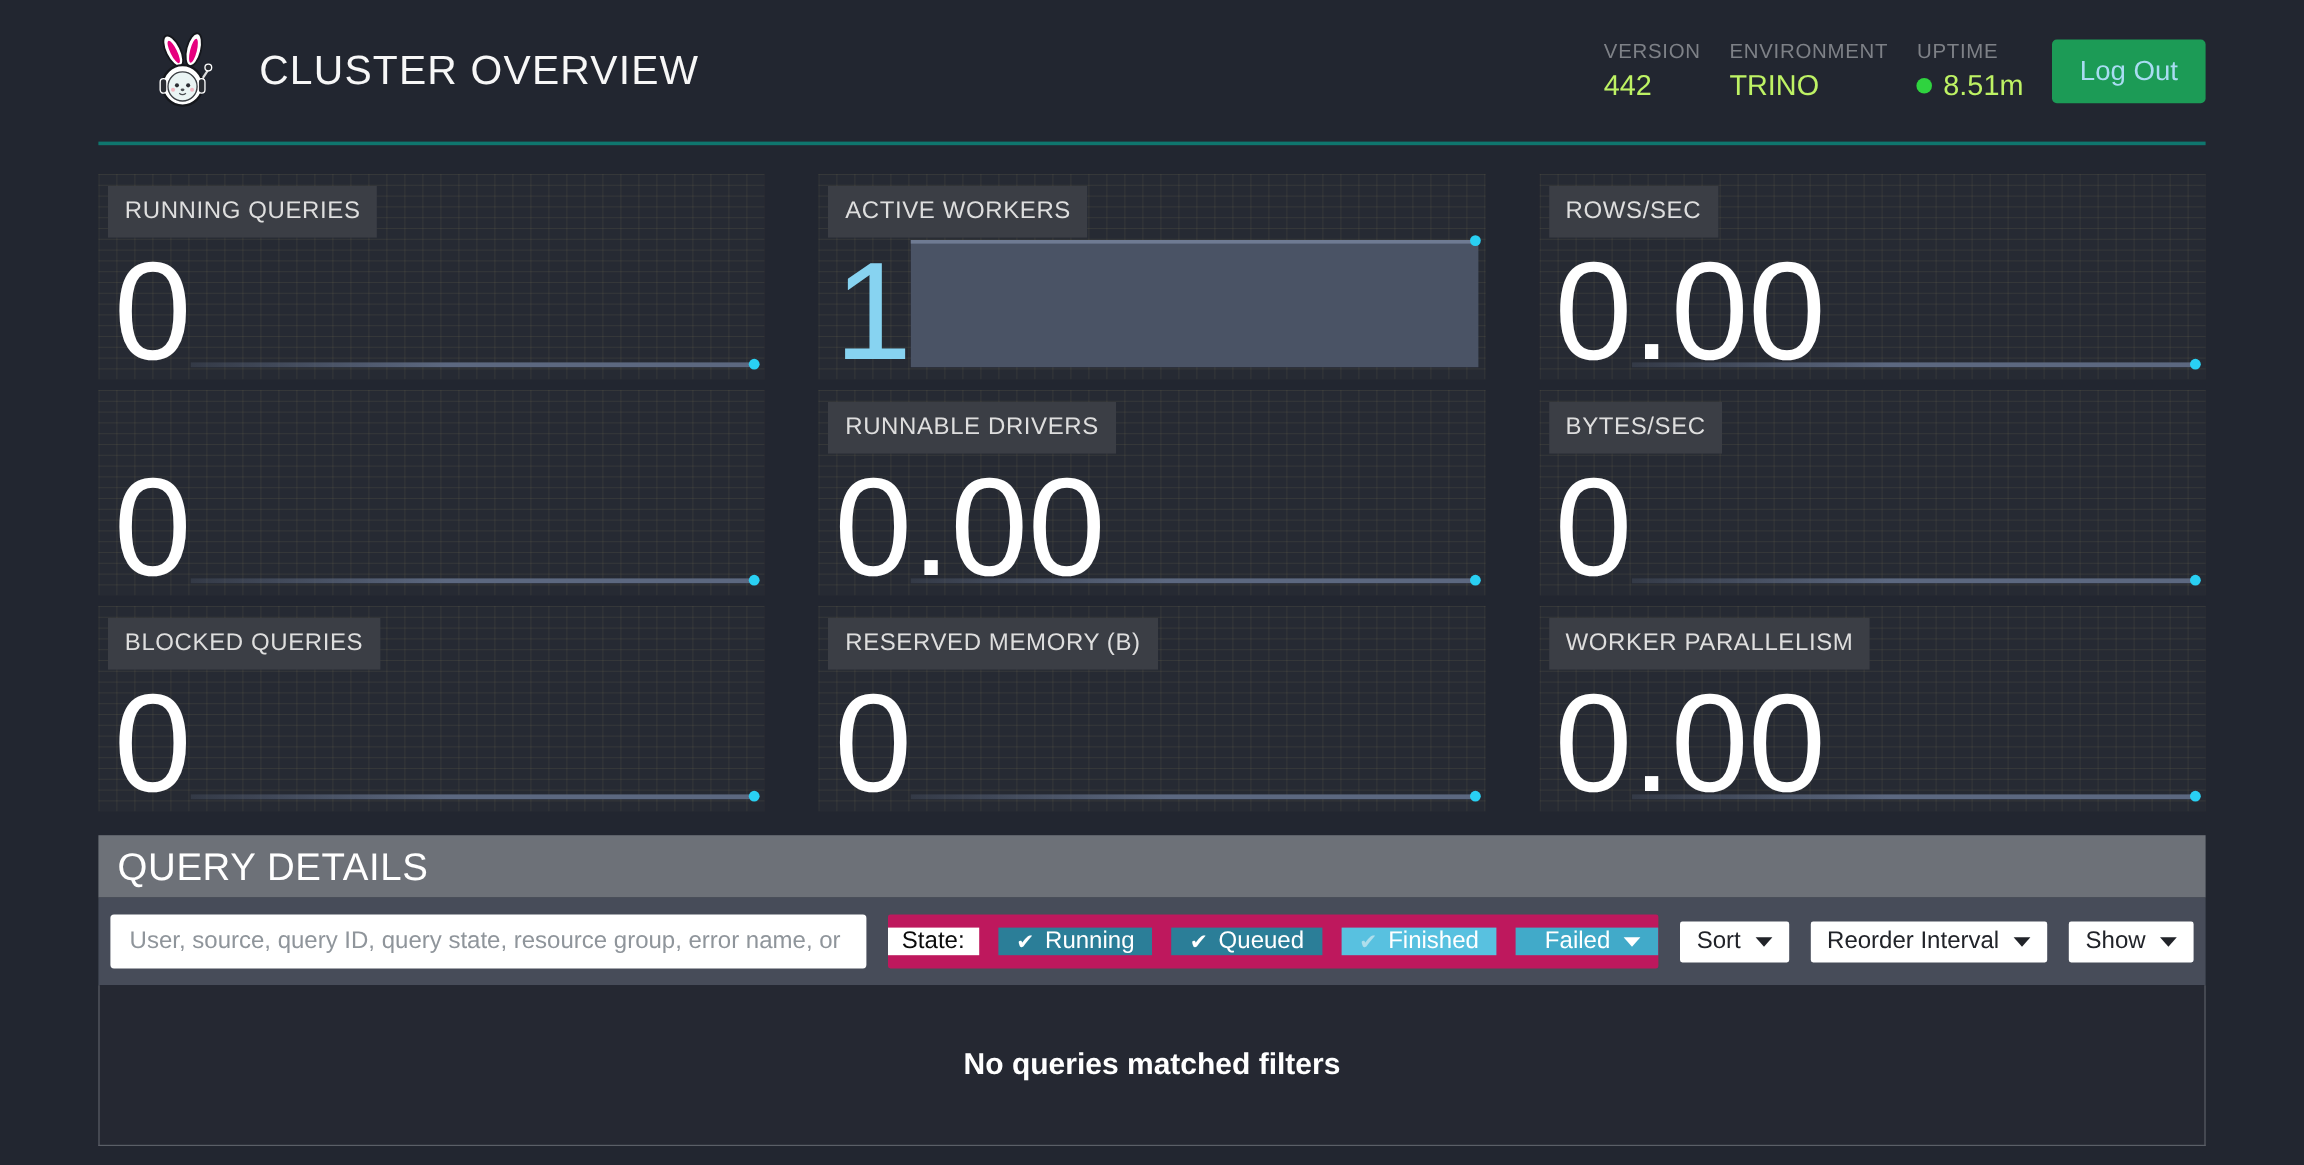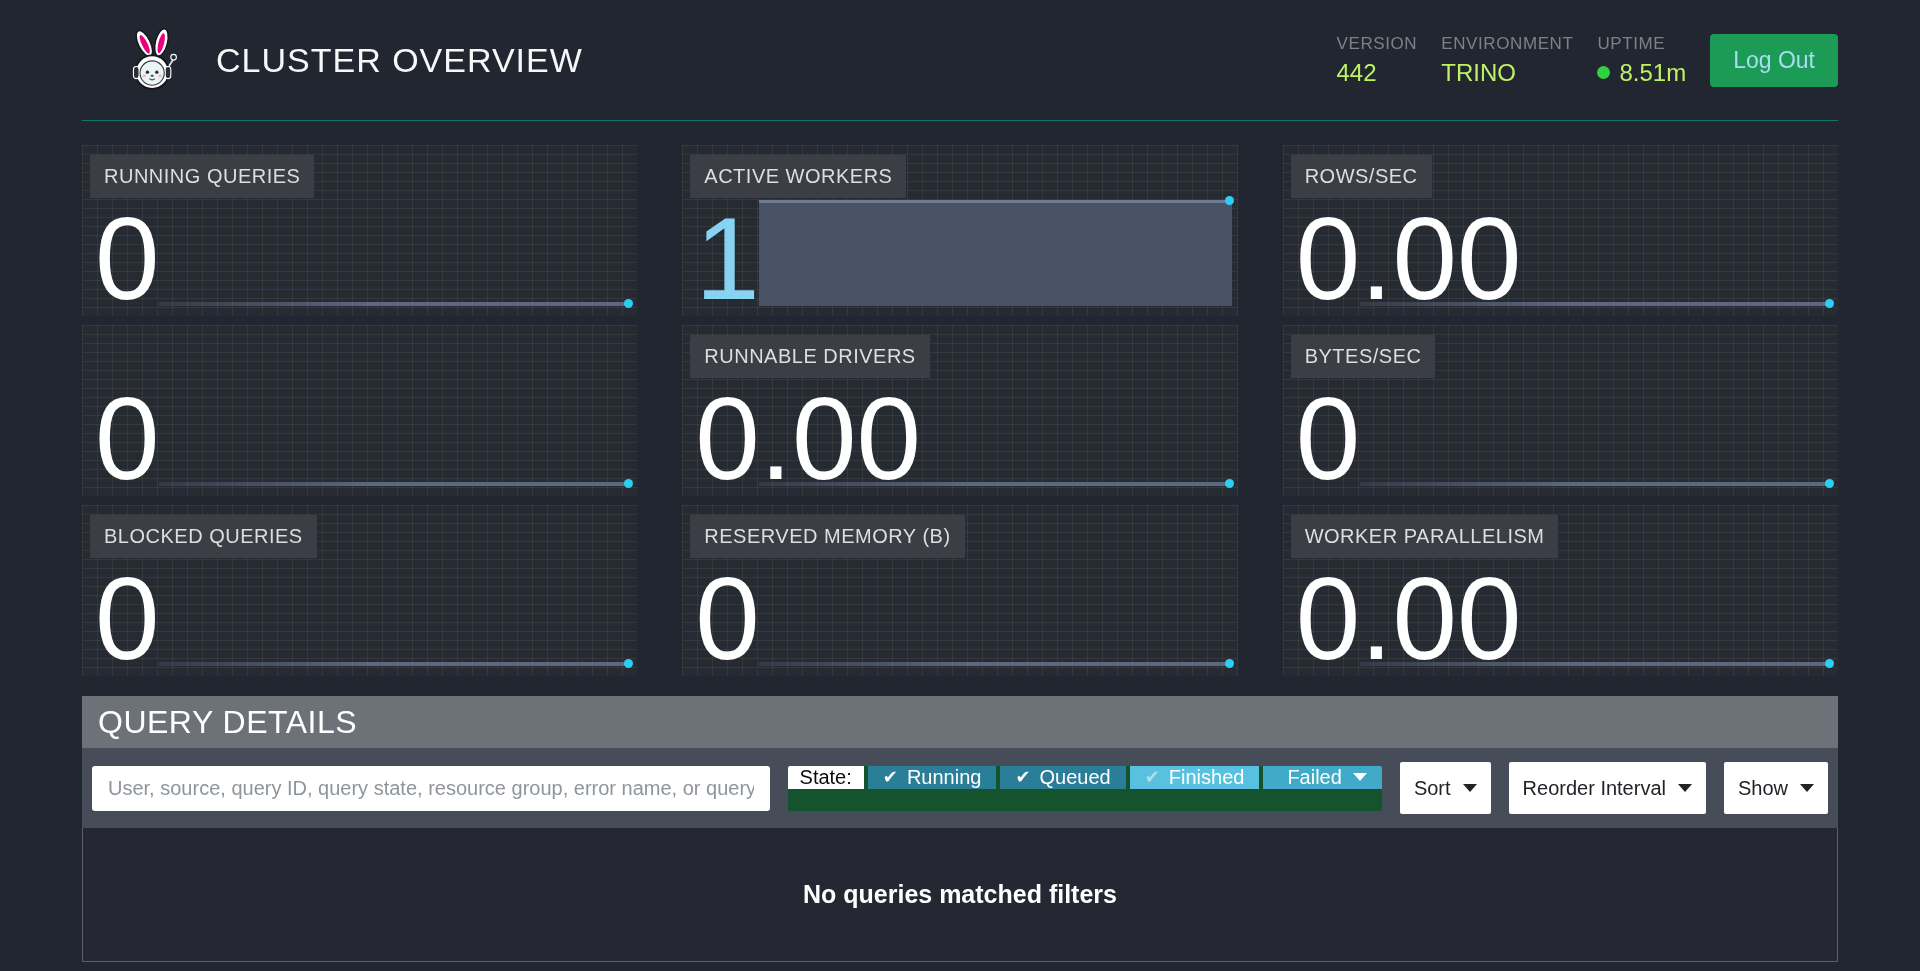--- a/index.html
+++ b/index.html
@@ -5,21 +5,21 @@
   * { box-sizing: border-box; }
   html,body { margin:0; padding:0; }
   body {
     width:1920px; height:971px; overflow:hidden;
     background:#222630;
     font-family:"Liberation Sans", sans-serif;
   }
   .content { padding:0 82px; }
 
   
-  .header { height:121px; display:flex; align-items:center; border-bottom:1px solid #0f766e; }
+  .header { height:121px; display:flex; align-items:center; border-bottom:3px solid #0f766e; }
   .logo { width:56px; height:66px; margin-left:44px; flex:0 0 auto; }
   .title { font-size:34px; color:#f7f7f7; margin-left:34px; letter-spacing:1px; font-weight:400; }
   .hstats { margin-left:auto; display:flex; align-items:center; gap:24px; }
   .hstat .hlabel { font-size:17px; color:#7e8187; letter-spacing:0.6px; }
   .hstat .hvalue { font-size:24px; color:#bef264; margin-top:5px; display:flex; align-items:center; gap:9px; }
   .dot-green { width:13px; height:13px; border-radius:50%; background:#2fd33f; flex:0 0 auto; }
   .logout { background:#1c9b56; color:#a9dcf2; border:none; border-radius:4px;
             font-size:23px; padding:13px 23px; cursor:pointer; font-family:inherit; }
 
   
@@ -48,34 +48,34 @@
                    border-radius:50%; background:#29d0f3; }
 
   
   .qd { margin-top:20px; }
   .qd-header { background:#6d7178; color:#ffffff; font-size:32px; padding:0 16px; height:52px;
                display:flex; align-items:center; letter-spacing:0.5px; }
   .qd-toolbar { background:#474c59; padding:14px 10px; display:flex; align-items:center; gap:18px; }
   .search { flex:1 1 auto; min-width:0; height:45px; border:none; border-radius:3px;
             padding:0 16px; font-size:20px; color:#333; font-family:inherit; background:#fff; }
   .search::placeholder { color:#8f959b; }
-  .state-group { display:flex; align-items:flex-start; height:45px; background:#14532d; gap:4px;
+  .state-group { display:flex; align-items:center; height:45px; background:#be185d; gap:16px;
                  border-radius:2px; overflow:hidden; flex:0 0 auto; }
   .state-label { background:#fff; color:#0b0b0b; display:flex; align-items:center;
                  padding:0 12px; font-size:20px; }
   .sbtn { display:flex; align-items:center; gap:9px; padding:0 15px; font-size:20px;
           color:#fff; border:none; cursor:pointer; font-family:inherit; }
   .sbtn.dark { background:#2b7e98; }
   .sbtn.light { background:#58c1e0; }
   .sbtn.light .check { color:#c4e6ef; opacity:0.8; }
   .sbtn.medium { background:#41aac9;padding-left:24px; }
   .check { font-size:18px; }
   .caret { width:0; height:0; border-left:7px solid transparent; border-right:7px solid transparent;
            border-top:8px solid; margin-left:2px; }
-  .wbtn { background:#fff; color:#212329; height:52px; border:none; border-radius:2px;
+  .wbtn { background:#fff; color:#212329; height:34px; border:none; border-radius:2px;
           display:flex; align-items:center; gap:10px; padding:0 14px; font-size:20px;
           cursor:pointer; font-family:inherit; flex:0 0 auto; }
   .qd-results { height:134px; border:1px solid #5b5f67; border-top:none; background:#252832;
                 display:flex; align-items:center; justify-content:center; }
   .empty-msg { color:#ffffff; font-size:25px; font-weight:bold; }
 </style>
 </head>
 <body>
 
 <div class="content">

